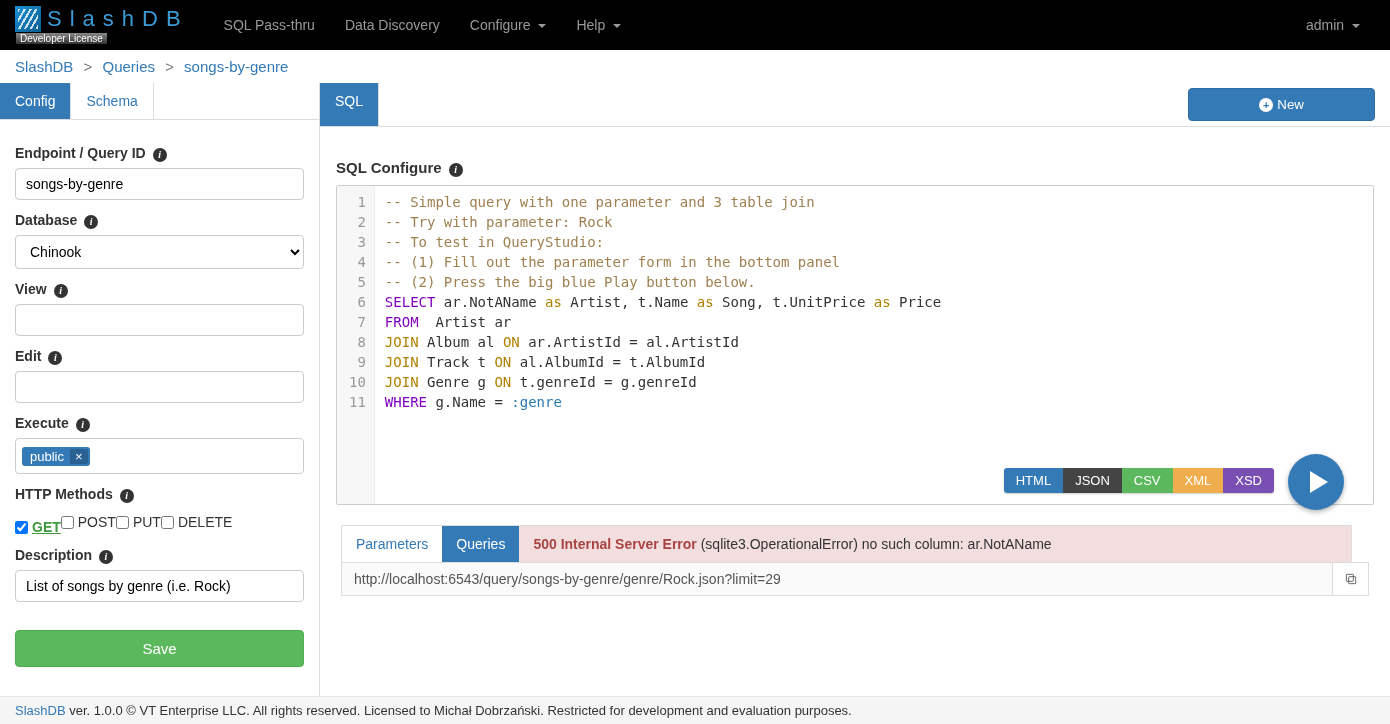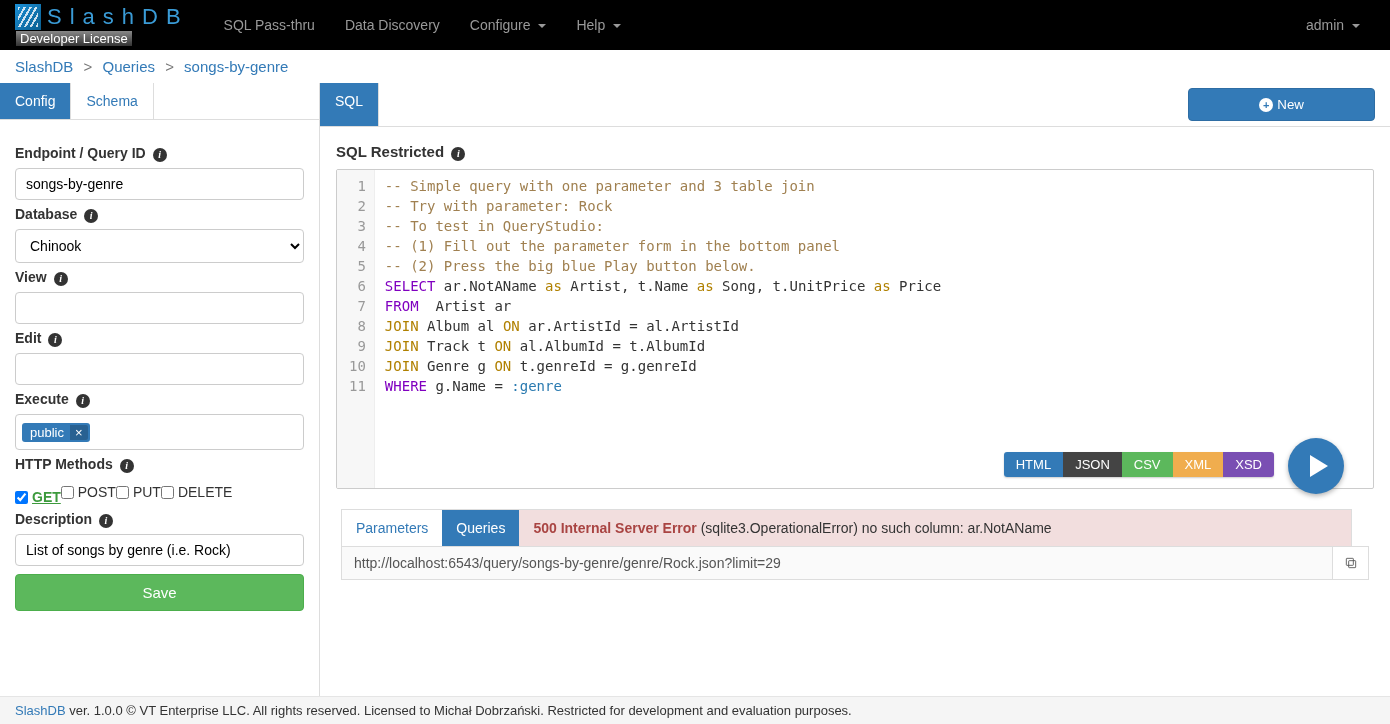--- a/index.html
+++ b/index.html
@@ -6,55 +6,55 @@
 body { font-family: "Helvetica Neue", Helvetica, Arial, sans-serif; font-size: 14px; color: #333; background: #fff; }
 a { color: #337ab7; text-decoration: none; }
 
 .navbar { background: #000; height: 50px; display: flex; align-items: center; padding: 0 15px; justify-content: space-between; }
 .navbar-left { display: flex; align-items: center; }
 .brand { display: flex; flex-direction: column; margin-right: 20px; }
 .brand-top { display: flex; align-items: center; }
 .brand-logo { width: 26px; height: 26px; background: linear-gradient(135deg,#1b8fd6,#0a5e8f); margin-right: 6px; position: relative; overflow: hidden; }
 .brand-logo::after { content:''; position:absolute; inset:3px; background: repeating-linear-gradient(120deg,#fff 0 2px, transparent 2px 5px); opacity:.8;}
 .brand-text { font-family: "Segoe UI", sans-serif; font-size: 22px; letter-spacing: 8px; color: #3a9bd6; font-weight: 300; }
-.brand-license { background: linear-gradient(#888,#333); color:#fff; font-size:13px; padding:0 4px; width: fit-content; border:1px solid #000;text-align:center; }
+.brand-license { background: linear-gradient(#888,#333); color:#fff; font-size:10px; padding:0 4px; width: fit-content; border:1px solid #000;text-align:center; }
 .nav-items { display:flex; }
 .nav-items a { color:#999; padding: 15px; display:block; }
 .nav-items a .caret { display:inline-block; width:0; height:0; margin-left:4px; vertical-align:middle; border-top:4px solid; border-right:4px solid transparent; border-left:4px solid transparent;}
 .admin { color:#999; padding:15px;}
 .admin .caret { display:inline-block; width:0; height:0; margin-left:4px; vertical-align:middle; border-top:4px solid; border-right:4px solid transparent; border-left:4px solid transparent;}
 
 .breadcrumb-row { padding: 8px 15px; font-size: 15px; }
 .breadcrumb-row .sep { color:#777; padding: 0 6px; }
 
 .main { display:flex; min-height: calc(100vh - 100px); }
 .left { width: 320px; border-right: 1px solid #ddd; }
-.right { flex:1; display:flex; flex-direction:column; }
+.right { flex:1; display:flex; flex-direction:column;gap:16px; }
 
 .tabs { display:flex; border-bottom:1px solid #ddd; align-items:stretch; }
 .tab { padding: 10px 15px; cursor:pointer; border-right:1px solid #ddd; }
 .tab.active { background:#337ab7; color:#fff; }
 .tab.inactive { color:#337ab7;text-align:right; }
 .right .tabs { justify-content: space-between; }
 .right .tabs .tab-group { display:flex; }
 
 .btn-new { background:#337ab7; color:#fff; border:1px solid #2e6da4; border-radius:4px; padding: 8px 70px; margin:5px 15px 5px 5px; cursor:pointer; display:flex; align-items:center; gap:4px; }
 .btn-new .plus { display:inline-flex; width:14px; height:14px; border-radius:50%; background:#fff; color:#337ab7; align-items:center; justify-content:center; font-size:11px; font-weight:bold; }
 
 .form { padding: 15px; }
-.form label { font-weight:700; display:block; margin-top:6px; margin-bottom:6px; }
+.form label { font-weight:700; display:block; margin-top:12px; margin-bottom:6px; }
 .form label:first-child { margin-top:10px;}
 .form input[type=text], .form select { width:100%; padding:7px 10px; border:1px solid #ccc; border-radius:4px; font-size:14px; background:#fff;}
 .tag-input { width:100%; border:1px solid #ccc; border-radius:4px; padding:4px 6px; display:flex; align-items:center; min-height:36px;}
 .tag { background:#337ab7; color:#fff; padding:2px 2px 2px 8px; border-radius:3px; font-size:13px; display:inline-flex; align-items:center;}
 .tag .x { background:rgba(0,0,0,.2); margin-left:6px; padding: 0 5px; cursor:pointer; border-radius: 0 2px 2px 0;}
 .methods { display:flex; align-items:center; margin-top:6px; flex-wrap:wrap;}
 .methods label { font-weight:400; margin:0; display:flex; align-items:center; gap:4px;}
 .method-get { color:#3c9a3c; text-decoration: underline; font-weight:700;}
-.btn-save { background:#5cb85c; border:1px solid #4cae4c; color:#fff; width:100%; padding:9px; border-radius:4px; font-size:15px; margin-top:8px; cursor:pointer;}
+.btn-save { background:#5cb85c; border:1px solid #4cae4c; color:#fff; width:100%; padding:9px; border-radius:4px; font-size:15px; margin-top:28px; cursor:pointer;}
 .info-icon { display:inline-block; width:14px; height:14px; border-radius:50%; background:#333; color:#fff; font-size:10px; font-weight:bold; text-align:center; line-height:14px; margin-left:3px; font-family: Georgia, serif; font-style: italic;}
 
 .sql-section { padding: 16px; }
 .sql-section h4 { font-weight:700; font-size:15px; margin-bottom:8px;}
 .editor-wrap { position:relative; }
 .editor { border:1px solid #ccc; border-radius:2px; height:320px; display:flex; font-family: Menlo, Monaco, Consolas, monospace; font-size: 14px; line-height:20px; overflow:hidden; position:relative;}
 .gutter { background:#f7f7f7; color:#999; text-align:right; padding:6px 8px 6px 12px; border-right:1px solid #eee; user-select:none;}
 .gutter div { height:20px; }
 .code { padding:6px 10px; white-space:pre; }
 .cm-comment { color:#a08050; }
@@ -162,21 +162,21 @@
       <div class="tab-group">
         <div class="tab active">SQL</div>
       </div>
       <button class="btn-new">
           <span class="plus">+</span>
           <span>New</span>
         </button>
     </div>
 
     <div class="sql-section">
-      <h4><span>SQL Restricted</span> <span class="info-icon">i</span></h4>
+      <h4><span>SQL Configure</span> <span class="info-icon">i</span></h4>
       <div class="editor-wrap">
         <div class="editor">
           <div class="gutter" id="gutter">
               <div>1</div>
               <div>2</div>
               <div>3</div>
               <div>4</div>
               <div>5</div>
               <div>6</div>
               <div>7</div>

